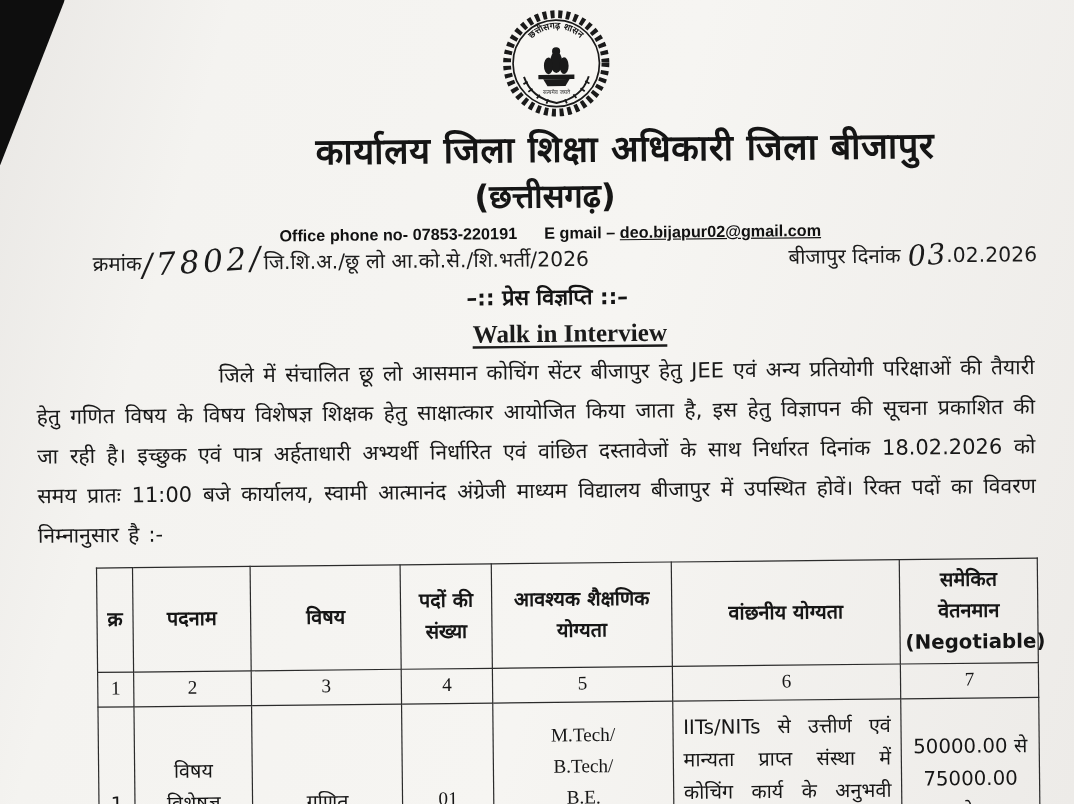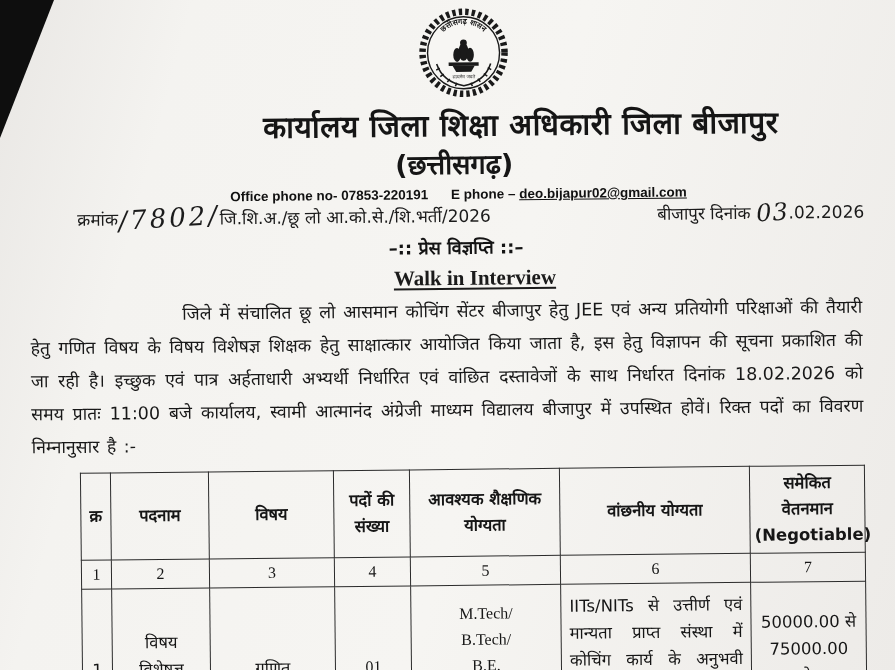--- a/index.html
+++ b/index.html
@@ -92,21 +92,21 @@
       <text x="51" y="72.5" font-size="4.6" fill="#1a1a1a" text-anchor="middle">सत्यमेव जयते</text>
     </svg>
   </div>
 
   <div class="title">कार्यालय जिला शिक्षा अधिकारी जिला बीजापुर</div>
   <div class="subtitle">(छत्तीसगढ़)</div>
 
   <div class="contact">
     <span>Office phone no- 07853-220191</span>
     <span>&nbsp;&nbsp;&nbsp;&nbsp;</span>
-    <span>E phone – </span><span class="email">deo.bijapur02@gmail.com</span>
+    <span>E gmail – </span><span class="email">deo.bijapur02@gmail.com</span>
   </div>
 
   <div class="refline">
     <span>
       <span>क्रमांक</span><span class="hand">/7802/</span><span>जि.शि.अ./छू लो आ.को.से./शि.भर्ती/2026</span>
     </span>
     <span>
       <span>बीजापुर दिनांक </span><span class="hand small">03</span><span>.02.2026</span>
     </span>
   </div>

